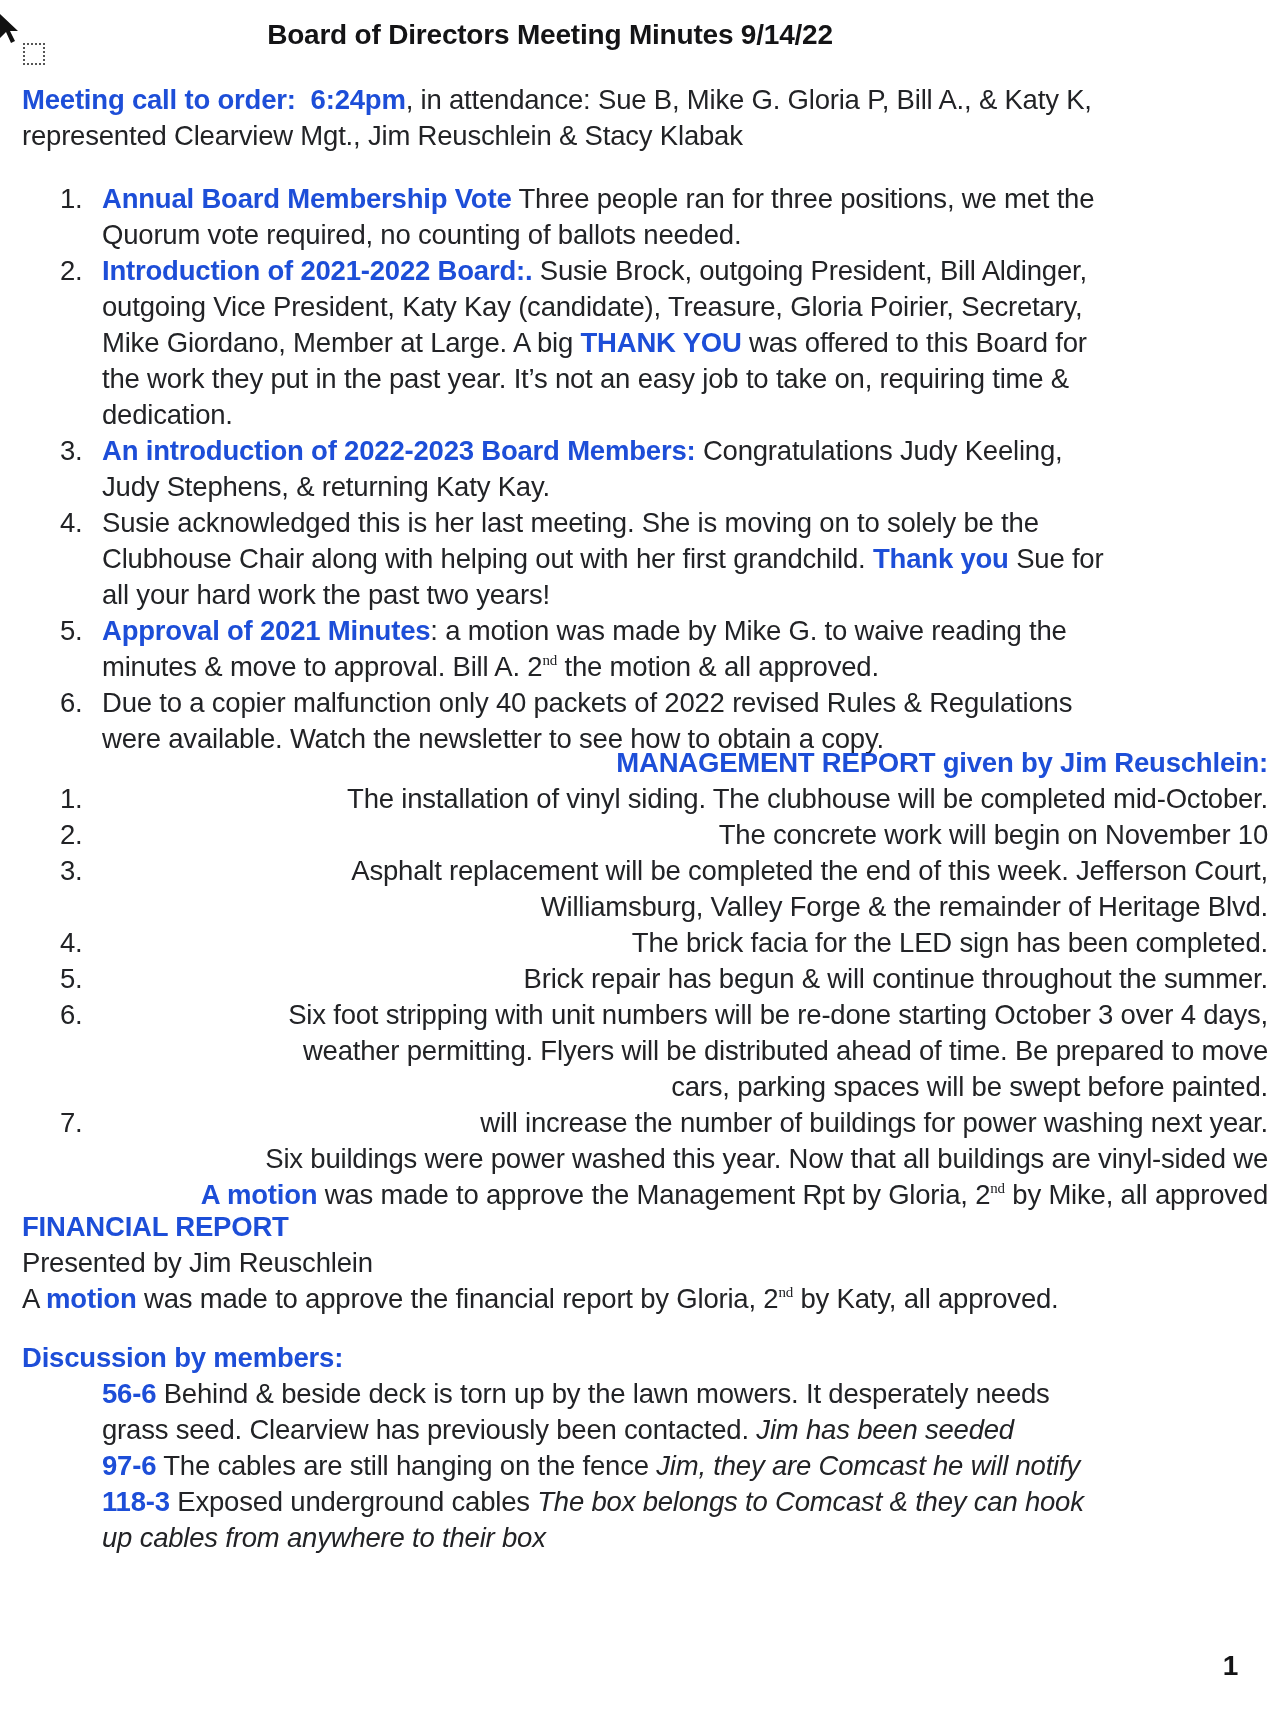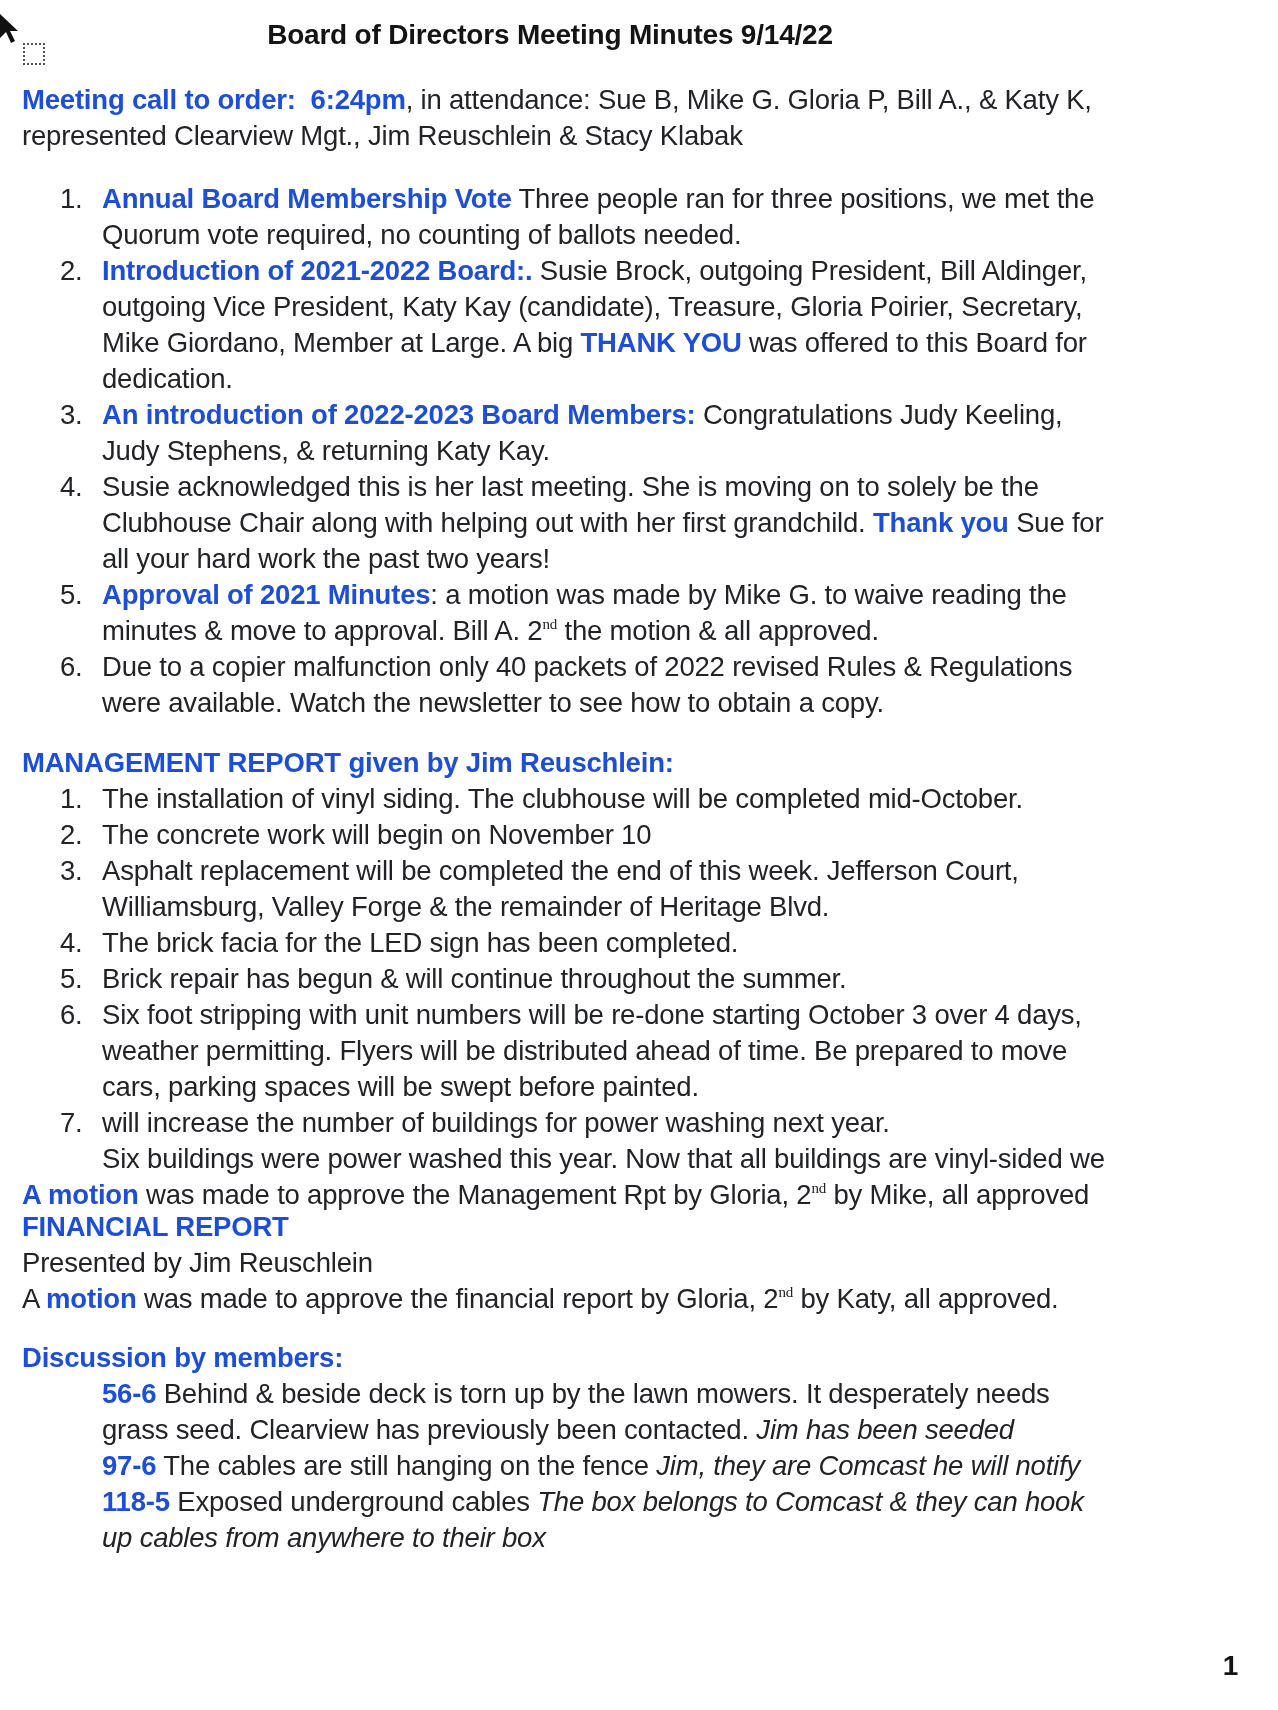--- a/index.html
+++ b/index.html
@@ -52,20 +52,21 @@
     <li>
       <span class="num">1.</span>
       <div><span class="b">Annual Board Membership Vote</span><span> Three people ran for three positions, we met the</span></div>
       <div>Quorum vote required, no counting of ballots needed.</div>
     </li>
     <li>
       <span class="num">2.</span>
       <div><span class="b">Introduction of 2021-2022 Board:.</span><span> Susie Brock, outgoing President, Bill Aldinger,</span></div>
       <div>outgoing Vice President, Katy Kay (candidate), Treasure, Gloria Poirier, Secretary,</div>
       <div><span>Mike Giordano, Member at Large. A big </span><span class="b">THANK YOU</span><span> was offered to this Board for</span></div>
+      <div>the work they put in the past year. It’s not an easy job to take on, requiring time &amp;</div>
       <div>dedication.</div>
     </li>
     <li>
       <span class="num">3.</span>
       <div><span class="b">An introduction of 2022-2023 Board Members:</span><span> Congratulations Judy Keeling,</span></div>
       <div>Judy Stephens, &amp; returning Katy Kay.</div>
     </li>
     <li>
       <span class="num">4.</span>
       <div>Susie acknowledged this is her last meeting. She is moving on to solely be the</div>
@@ -78,21 +79,21 @@
       <div><span>minutes &amp; move to approval. Bill A. 2</span><sup>nd</sup><span> the motion &amp; all approved.</span></div>
     </li>
     <li>
       <span class="num">6.</span>
       <div>Due to a copier malfunction only 40 packets of 2022 revised Rules &amp; Regulations</div>
       <div>were available. Watch the newsletter to see how to obtain a copy.</div>
     </li>
   </ol>
 </div>
 
-<div class="block" style="top:745px;">
+<div class="block" style="top:745px;text-align:right;">
   <p class="para b">MANAGEMENT REPORT given by Jim Reuschlein:</p>
   <ol class="items">
     <li>
         <span class="num">1.</span>
         <div>The installation of vinyl siding. The clubhouse will be completed mid-October.</div>
       </li>
     <li>
         <span class="num">2.</span>
         <div>The concrete work will begin on November 10</div>
       </li>
@@ -133,18 +134,18 @@
 <div class="block" style="top:1340px;">
   <p class="para b">Discussion by members:</p>
   <div class="disc">
     <div><span class="b">56-6</span><span> Behind &amp; beside deck is torn up by the lawn mowers. It desperately needs</span></div>
     <div><span>grass  seed. Clearview has previously been contacted. </span><span class="i">Jim has been seeded</span></div>
   </div>
   <div class="disc">
     <div><span class="b">97-6</span><span> The cables are still hanging on the fence </span><span class="i">Jim, they are Comcast he will notify</span></div>
   </div>
   <div class="disc">
-    <div><span class="b">118-5</span><span> Exposed underground cables </span><span class="i">The box belongs to Comcast &amp; they can hook</span></div>
+    <div><span class="b">118-3</span><span> Exposed underground cables </span><span class="i">The box belongs to Comcast &amp; they can hook</span></div>
     <div class="i">up cables from anywhere to their box</div>
   </div>
 </div>
 
 <div class="pagenum">1</div>
 
 </body></html>

